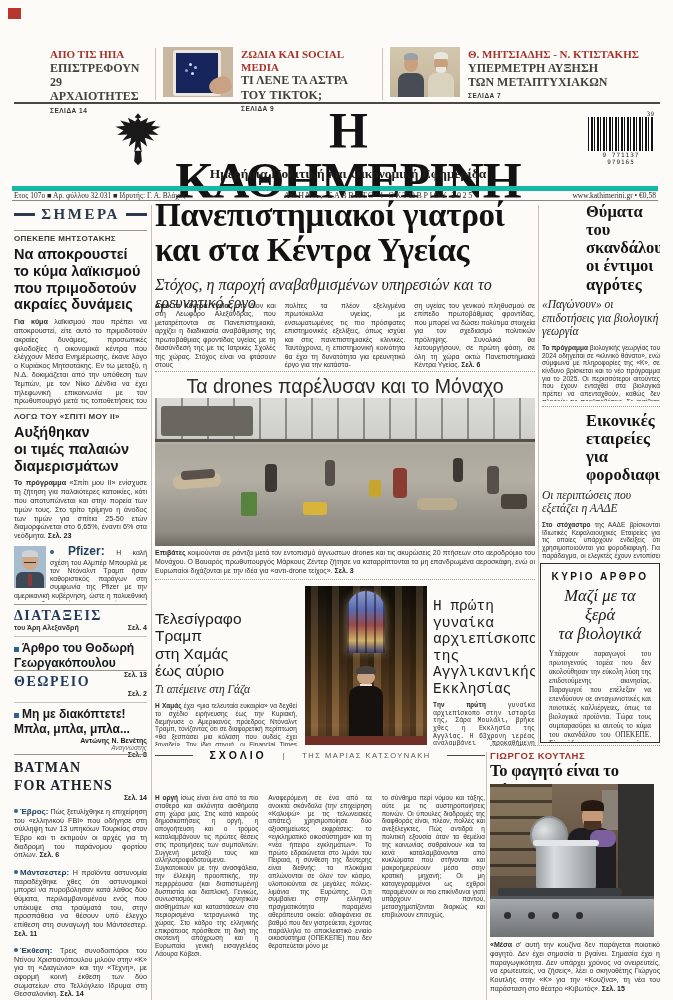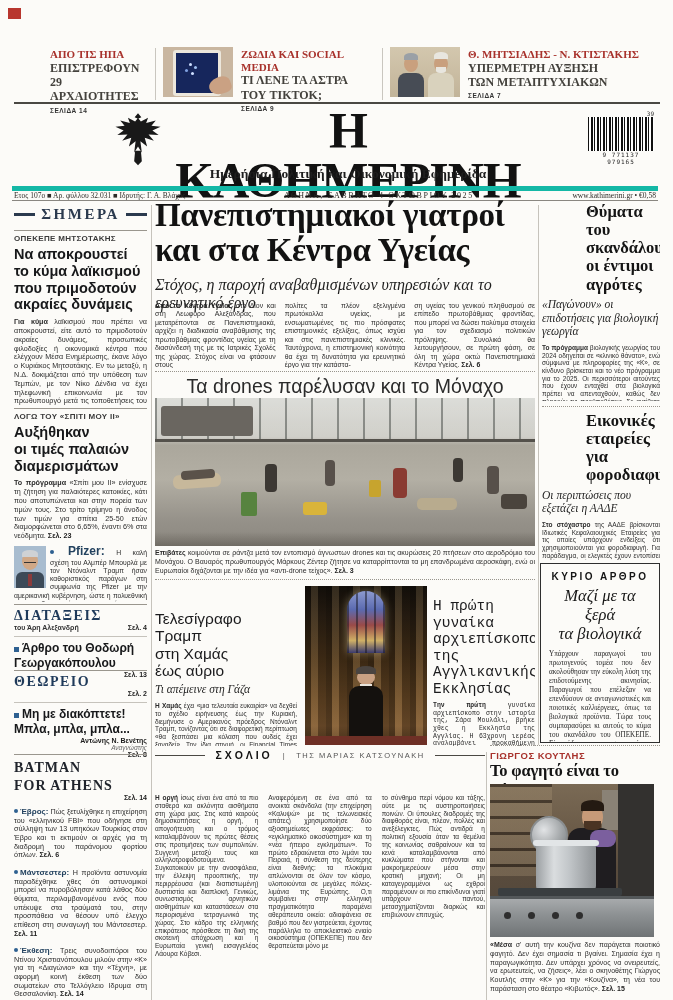--- a/index.html
+++ b/index.html
@@ -51,21 +51,21 @@
   .m-h1{font-family:"Liberation Serif",serif;font-weight:bold;font-size:33px;line-height:1.07;letter-spacing:-.3px;color:#121212;}
   .m-deck{font-family:"Liberation Serif",serif;font-style:italic;font-size:16px;color:#1e1e1e;}
   .col-body{font-size:6.9px;line-height:1.22;color:#2b2b2b;}
   .drone-h{font-size:19.5px;color:#2b2b2b;text-align:center;font-weight:normal;}
   .caption{font-size:7px;line-height:1.25;color:#2b2b2b;}
   .row2-h{font-size:15.5px;line-height:1.12;color:#1b1b1d;font-weight:normal;}
   .row2-h2{font-size:14.5px;line-height:1.14;color:#1b1b1d;font-weight:normal;}
   .it-deck{font-family:"Liberation Serif",serif;font-style:italic;font-size:11.5px;line-height:1.2;color:#242424;}
   .sm-body{font-size:6.5px;line-height:1.18;color:#2b2b2b;}
   
-  .sch-head{display:flex;align-items:center;gap:10px;}
+  .sch-head{display:flex;align-items:center;gap:16px;}
   .sch-head .ln{flex:1;height:1px;background:#4a4843;}
   .sch-lbl{font-weight:bold;font-size:10.5px;letter-spacing:3px;color:#111;}
   .sch-by{font-size:7.5px;letter-spacing:1.5px;color:#555;}
   .sch-title{font-family:"Liberation Serif",serif;font-style:italic;font-size:19px;text-align:center;color:#161616;}
   .sch-cols{display:flex;gap:10px;}
   .sch-cols .c{flex:1;font-size:6.5px;line-height:1.2;color:#2b2b2b;text-align:justify;}
   
   .r-h{font-family:"Liberation Serif",serif;font-weight:bold;font-size:16.5px;line-height:1.1;color:#141414;margin-left:44px;}
   .edbox{border:1.5px solid #2e2e2e;box-sizing:border-box;padding:7px 8px;background:#fcfbf8;}
   .ed-head{font-weight:bold;font-size:10px;letter-spacing:2.5px;text-align:center;color:#141414;}

